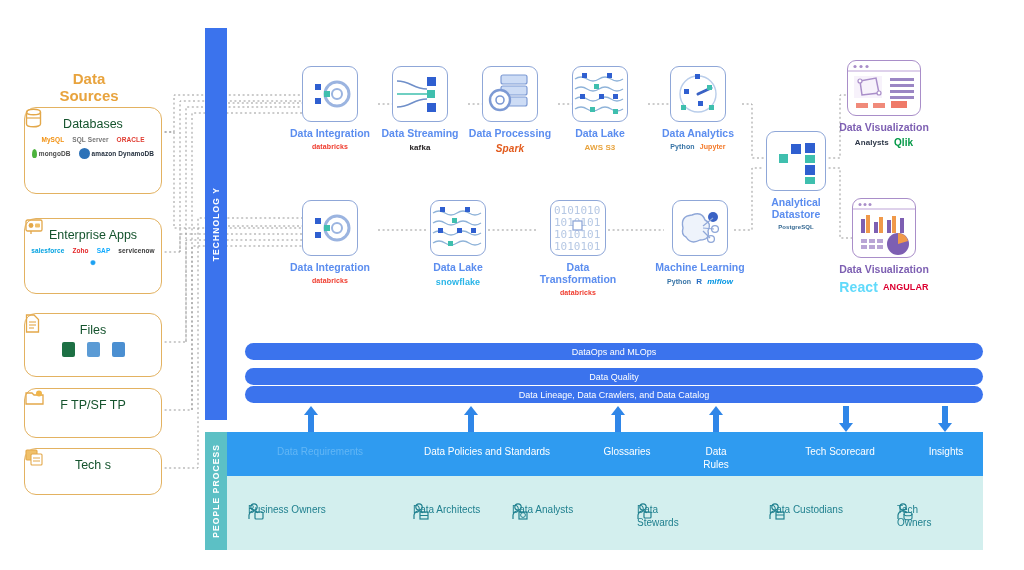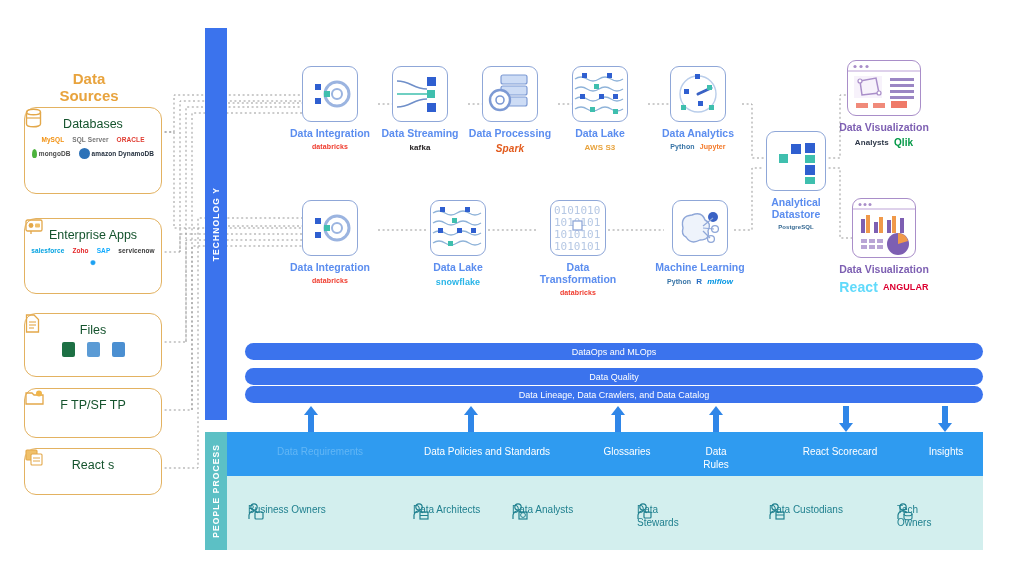--- a/index.html
+++ b/index.html
@@ -184,21 +184,21 @@
   </div>
 
   <div class="ds-box" style="top:448px;height:45px;">
     <div class="ds-head">
       <svg width="19" height="17">
         <rect x="1" y="1" width="11" height="10" rx="1" fill="#f0c06a" stroke="#e3a84a" stroke-width="1.1"></rect>
         <rect x="6" y="5" width="11" height="11" rx="1" fill="#fff" stroke="#e3a84a" stroke-width="1.1"></rect>
         <line x1="8" y1="9" x2="15" y2="9" stroke="#e3a84a" stroke-width="1"></line>
         <line x1="8" y1="12" x2="15" y2="12" stroke="#e3a84a" stroke-width="1"></line>
       </svg>
-      <span class="lbl">React s</span>
+      <span class="lbl">Tech s</span>
     </div>
   </div>
 
   <div class="rail" id="rail-tech">
     <span>TECHNOLOG Y</span>
   </div>
   <div class="rail" id="rail-people">
     <span>PEOPLE PROCESS</span>
   </div>
 
@@ -472,21 +472,21 @@
     </div>
   <div class="arw dn" style="left:938px;top:406px">
       <i></i>
     </div>
 
   <div id="proc-band"></div>
   <div class="proc faded" style="left:320px;top:445px">Data Requirements</div>
   <div class="proc" style="left:487px;top:445px">Data Policies and Standards</div>
   <div class="proc" style="left:627px;top:445px">Glossaries</div>
   <div class="proc" style="left:716px;top:445px;width:46px">Data Rules</div>
-  <div class="proc" style="left:840px;top:445px">React Scorecard</div>
+  <div class="proc" style="left:840px;top:445px">Tech Scorecard</div>
   <div class="proc" style="left:946px;top:445px;width:40px">Insights</div>
 
   <div id="people-band"></div>
   <div class="role" style="left:248px;top:503px">
     <svg width="16" height="18">
       <circle cx="6" cy="4" r="3.2" fill="none" stroke="#20808f" stroke-width="1.2"></circle>
       <path d="M1,16 v-4 a5,5 0 0 1 9,-2" fill="none" stroke="#20808f" stroke-width="1.2"></path>
       <rect x="7" y="9" width="8" height="7" rx="1" fill="none" stroke="#20808f" stroke-width="1.2"></rect>
     </svg>
     <span class="rnm">Business Owners</span>

